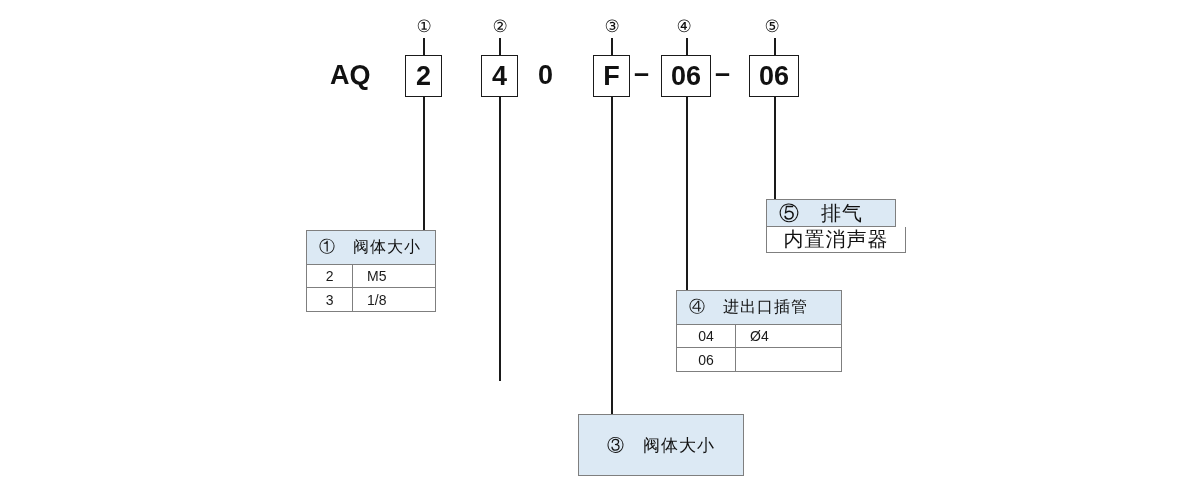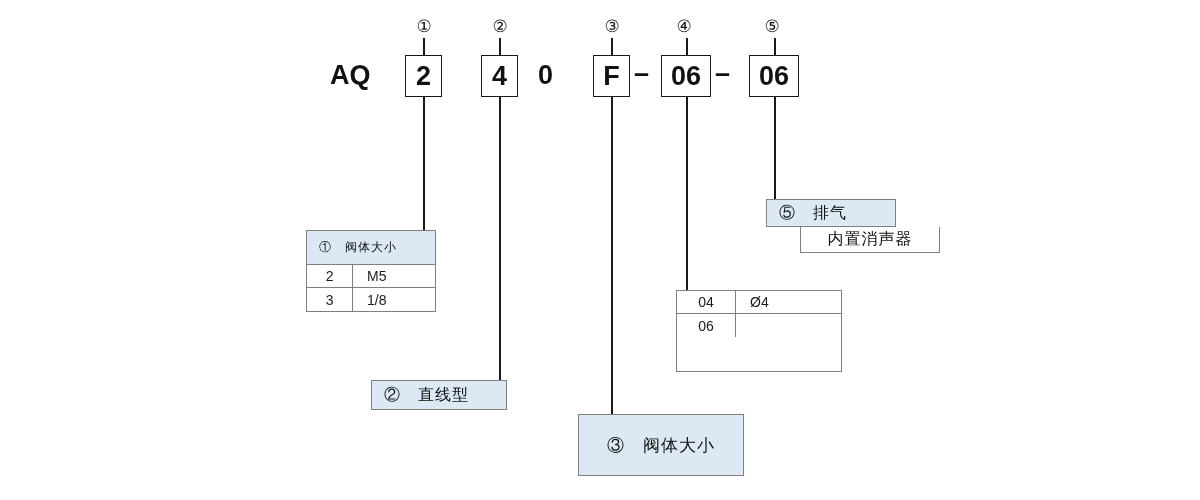--- a/index.html
+++ b/index.html
@@ -55,21 +55,21 @@
   
   .callout {
     position: absolute;
     box-sizing: border-box;
     border: 1px solid #7f7f7f;
     background: #ffffff;
   }
   .callout .hdr {
     background: #dce9f4;
     border-bottom: 1px solid #7f7f7f;
-    font-size: 12px;
+    font-size: 16px;
     color: #111;
     display: flex;
     align-items: center;
     padding-left: 12px;
     box-sizing: border-box;
     height: 34px;
     letter-spacing: 1px;
   }
   .callout .row {
     display: flex;
@@ -94,33 +94,32 @@
     padding-left: 14px;
     box-sizing: border-box;
   }
 
   
   .band {
     position: absolute;
     box-sizing: border-box;
     background: #dce9f4;
     border: 1px solid #7f7f7f;
-    font-size: 16px;
+    font-size: 20px;
     color: #111;
     display: flex;
     align-items: center;
     padding-left: 12px;
     letter-spacing: 1px;
   }
   .band.plain {
     background: #ffffff;
     border-top: none;
     justify-content: center;
     padding-left: 0;
-    margin-left: 34px;
   }
   .band.big {
     font-size: 17px;
     justify-content: center;
     padding-left: 0;
   }
 </style>
 </head>
 <body>
 
@@ -164,20 +163,21 @@
   <div class="abs vline" style="left:611px; top:97px; height:318px;"></div>
 
   <div class="abs vline" style="left:686px; top:97px; height:194px;"></div>
 
   <div class="abs vline" style="left:774px; top:97px; height:103px;"></div>
 
   <div class="band" style="left:766px; top:199px; width:130px; height:28px;">⑤　排气</div>
   <div class="band plain" style="left:766px; top:227px; width:140px; height:26px; border-top:none;">内置消声器</div>
 
   <div class="callout" style="left:676px; top:290px; width:166px; height:82px;">
+    <div class="hdr">④　进出口插管</div>
     <div class="row">
       <div class="c1">04</div>
       <div class="c2">Ø4</div>
     </div>
     <div class="row">
       <div class="c1">06</div>
     </div>
   </div>
 
   <div class="callout" style="left:306px; top:230px; width:130px; height:82px;">
@@ -185,17 +185,16 @@
     <div class="row">
       <div class="c1">2</div>
       <div class="c2">M5</div>
     </div>
     <div class="row">
       <div class="c1">3</div>
       <div class="c2">1/8</div>
     </div>
   </div>
 
-  <div class="band" style="left:371px; top:380px; width:136px; height:30px;">②　直线型</div>
 
   <div class="band big" style="left:578px; top:414px; width:166px; height:62px;">③　阀体大小</div>
 
 </div>
 
 </body></html>

